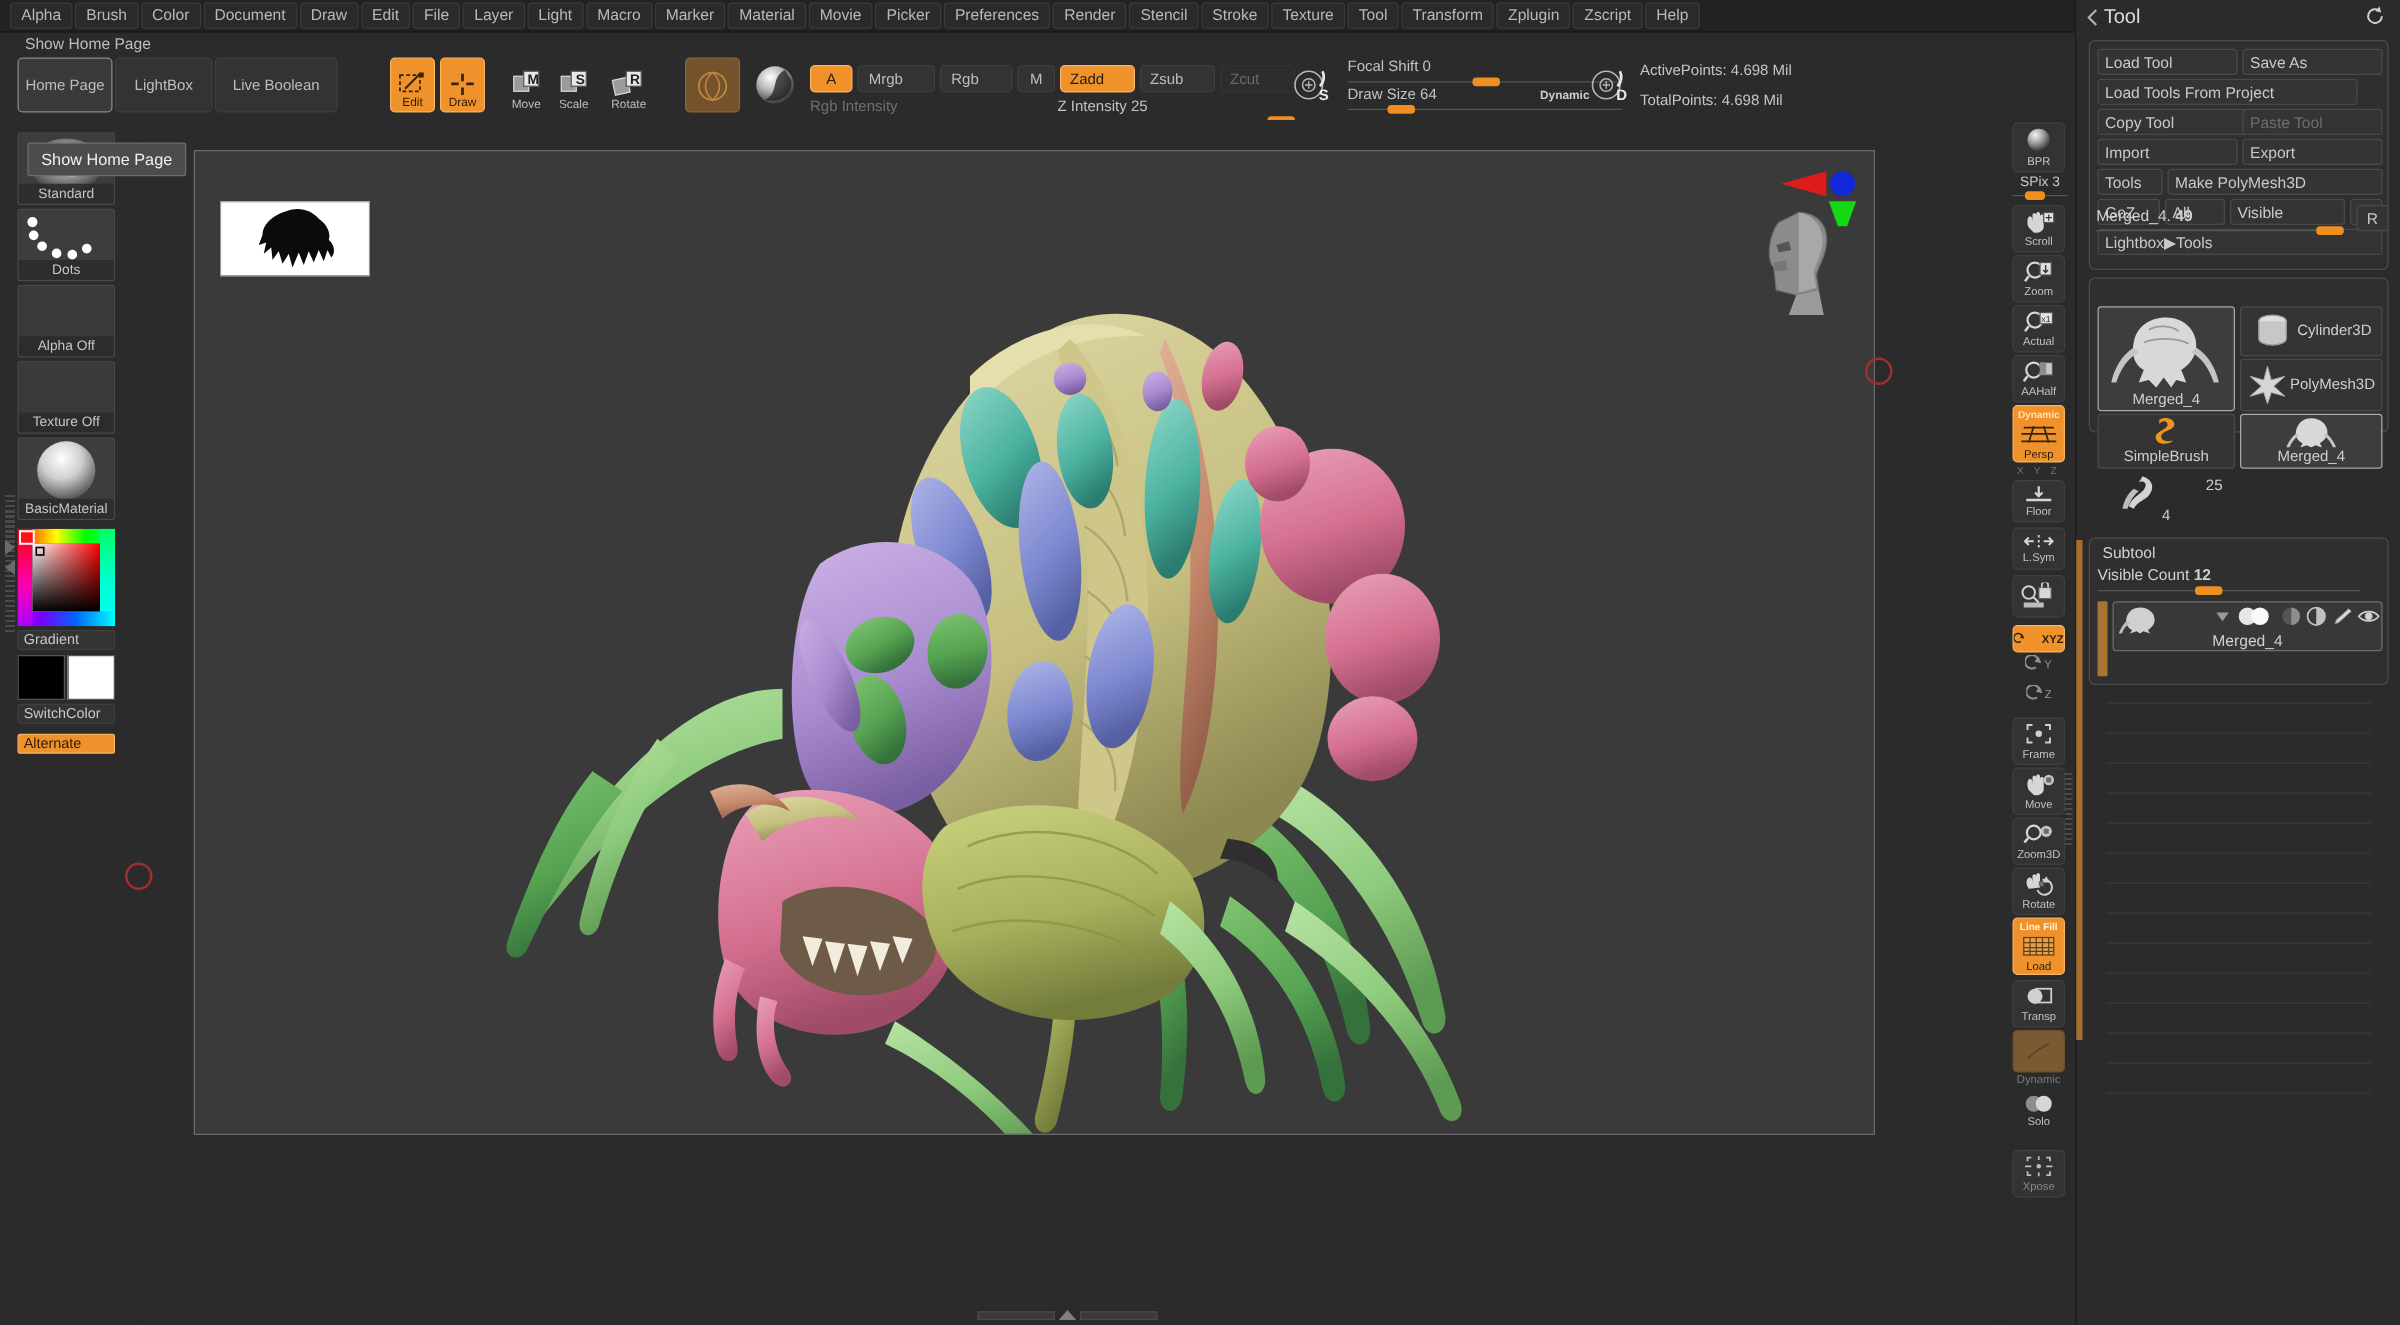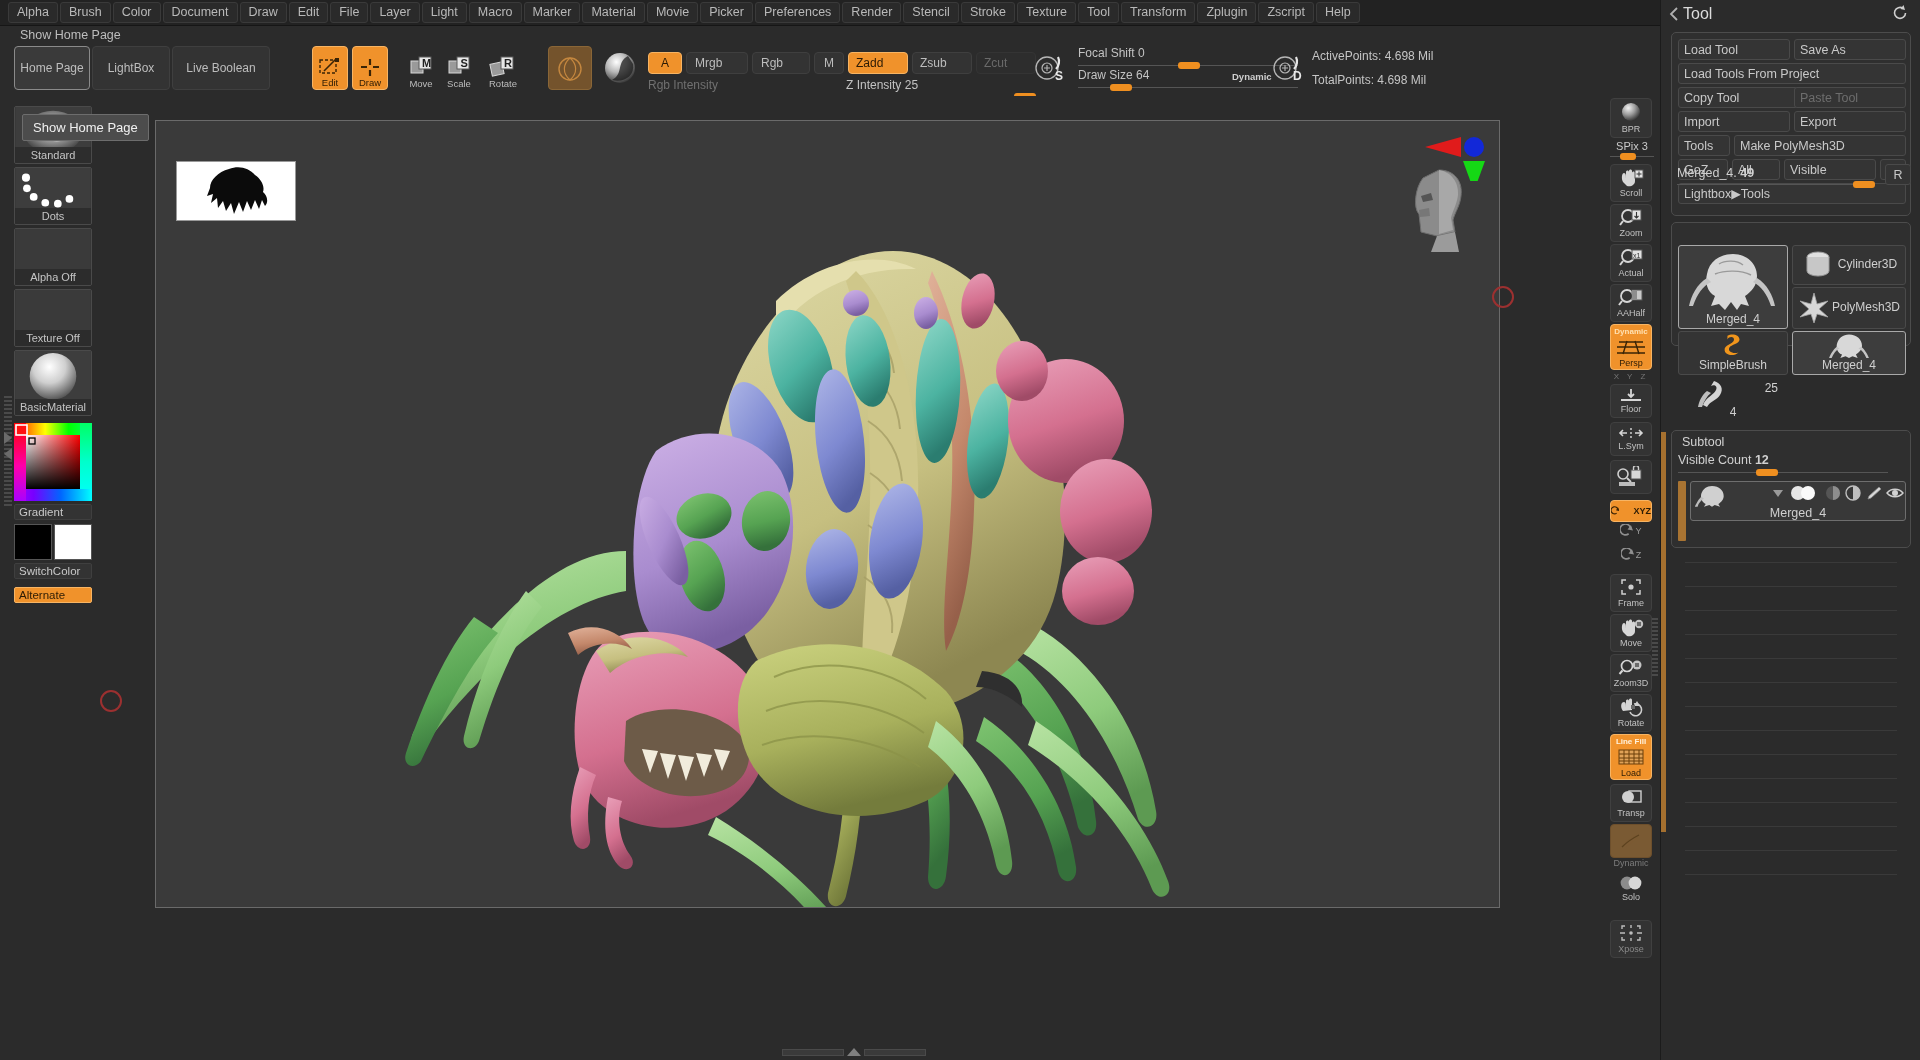--- a/index.html
+++ b/index.html
@@ -850,21 +850,21 @@
       <svg class="rfresh" width="18" height="18" viewBox="0 0 18 18">
         <path d="M14.5 9 A5.5 5.5 0 1 1 12 4.3" fill="none" stroke="#cfcfcf" stroke-width="1.6"></path>
         <polygon points="12.5,1 14,6 9.5,5" fill="#cfcfcf"></polygon>
       </svg>
     </div>
 
     <div class="group" style="top:32px;height:184px;">
       <div class="tb" style="left:6px;top:6px;width:112px;height:21px;">Load Tool</div>
       <div class="tb" style="left:122px;top:6px;width:112px;height:21px;">Save As</div>
 
-      <div class="tb" style="left:6px;top:30px;width:228px;height:21px;">Load Tools From Project</div>
+      <div class="tb" style="left:6px;top:30px;width:208px;height:21px;">Load Tools From Project</div>
 
       <div class="tb" style="left:6px;top:54px;width:120px;height:21px;">Copy Tool</div>
       <div class="tb off" style="left:122px;top:54px;width:112px;height:21px;">Paste Tool</div>
 
       <div class="tb" style="left:6px;top:78px;width:112px;height:21px;">Import</div>
       <div class="tb" style="left:122px;top:78px;width:112px;height:21px;">Export</div>
 
       <div class="tb" style="left:6px;top:102px;width:52px;height:21px;">Tools</div>
       <div class="tb" style="left:62px;top:102px;width:172px;height:21px;">Make PolyMesh3D</div>
 

